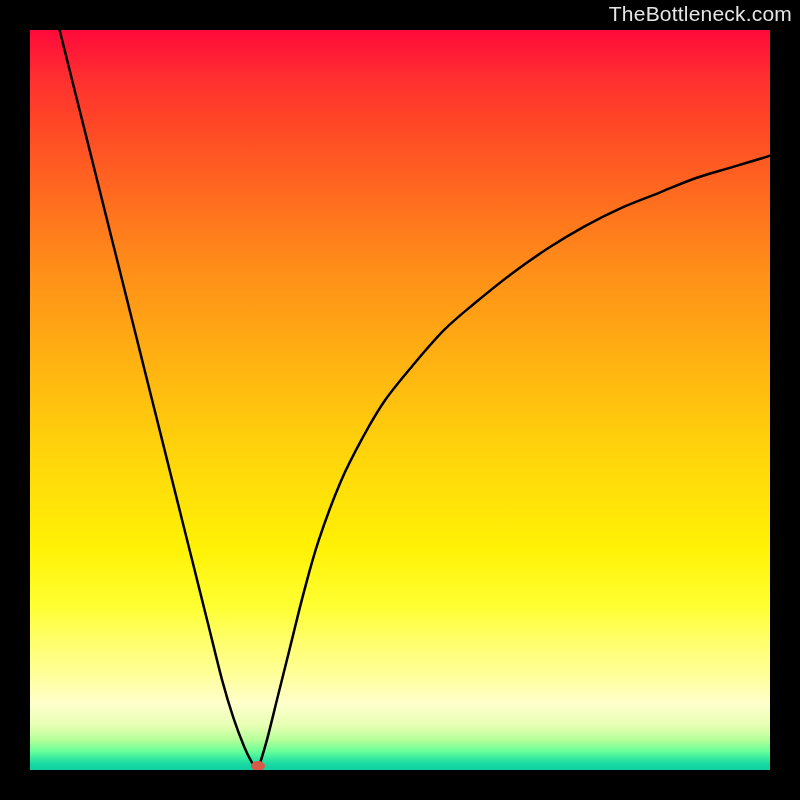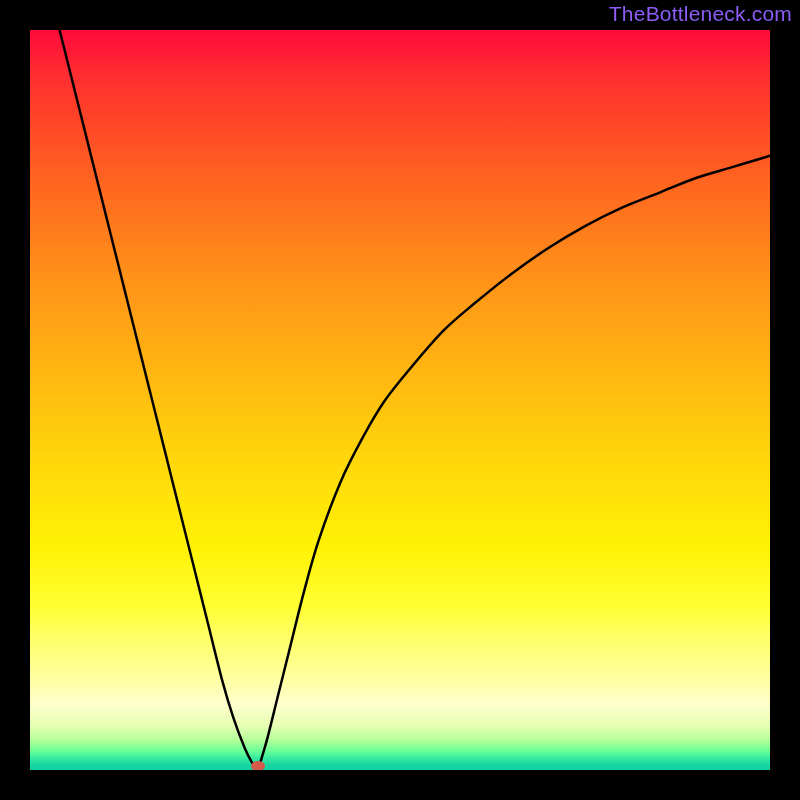--- a/index.html
+++ b/index.html
@@ -61,21 +61,21 @@
     width: 14px;
     height: 10px;
     border-radius: 50%;
     background: #d65a4a;
     transform: translate(-50%, -50%);
   }
   .watermark {
     position: absolute;
     top: 2px;
     right: 8px;
-    color: #8b5cf6;
+    color: #e5e5e5;
     font-size: 21px;
     letter-spacing: 0.2px;
     user-select: none;
   }
 </style>
 </head>
 <body>
 
 <div class="frame">
 

